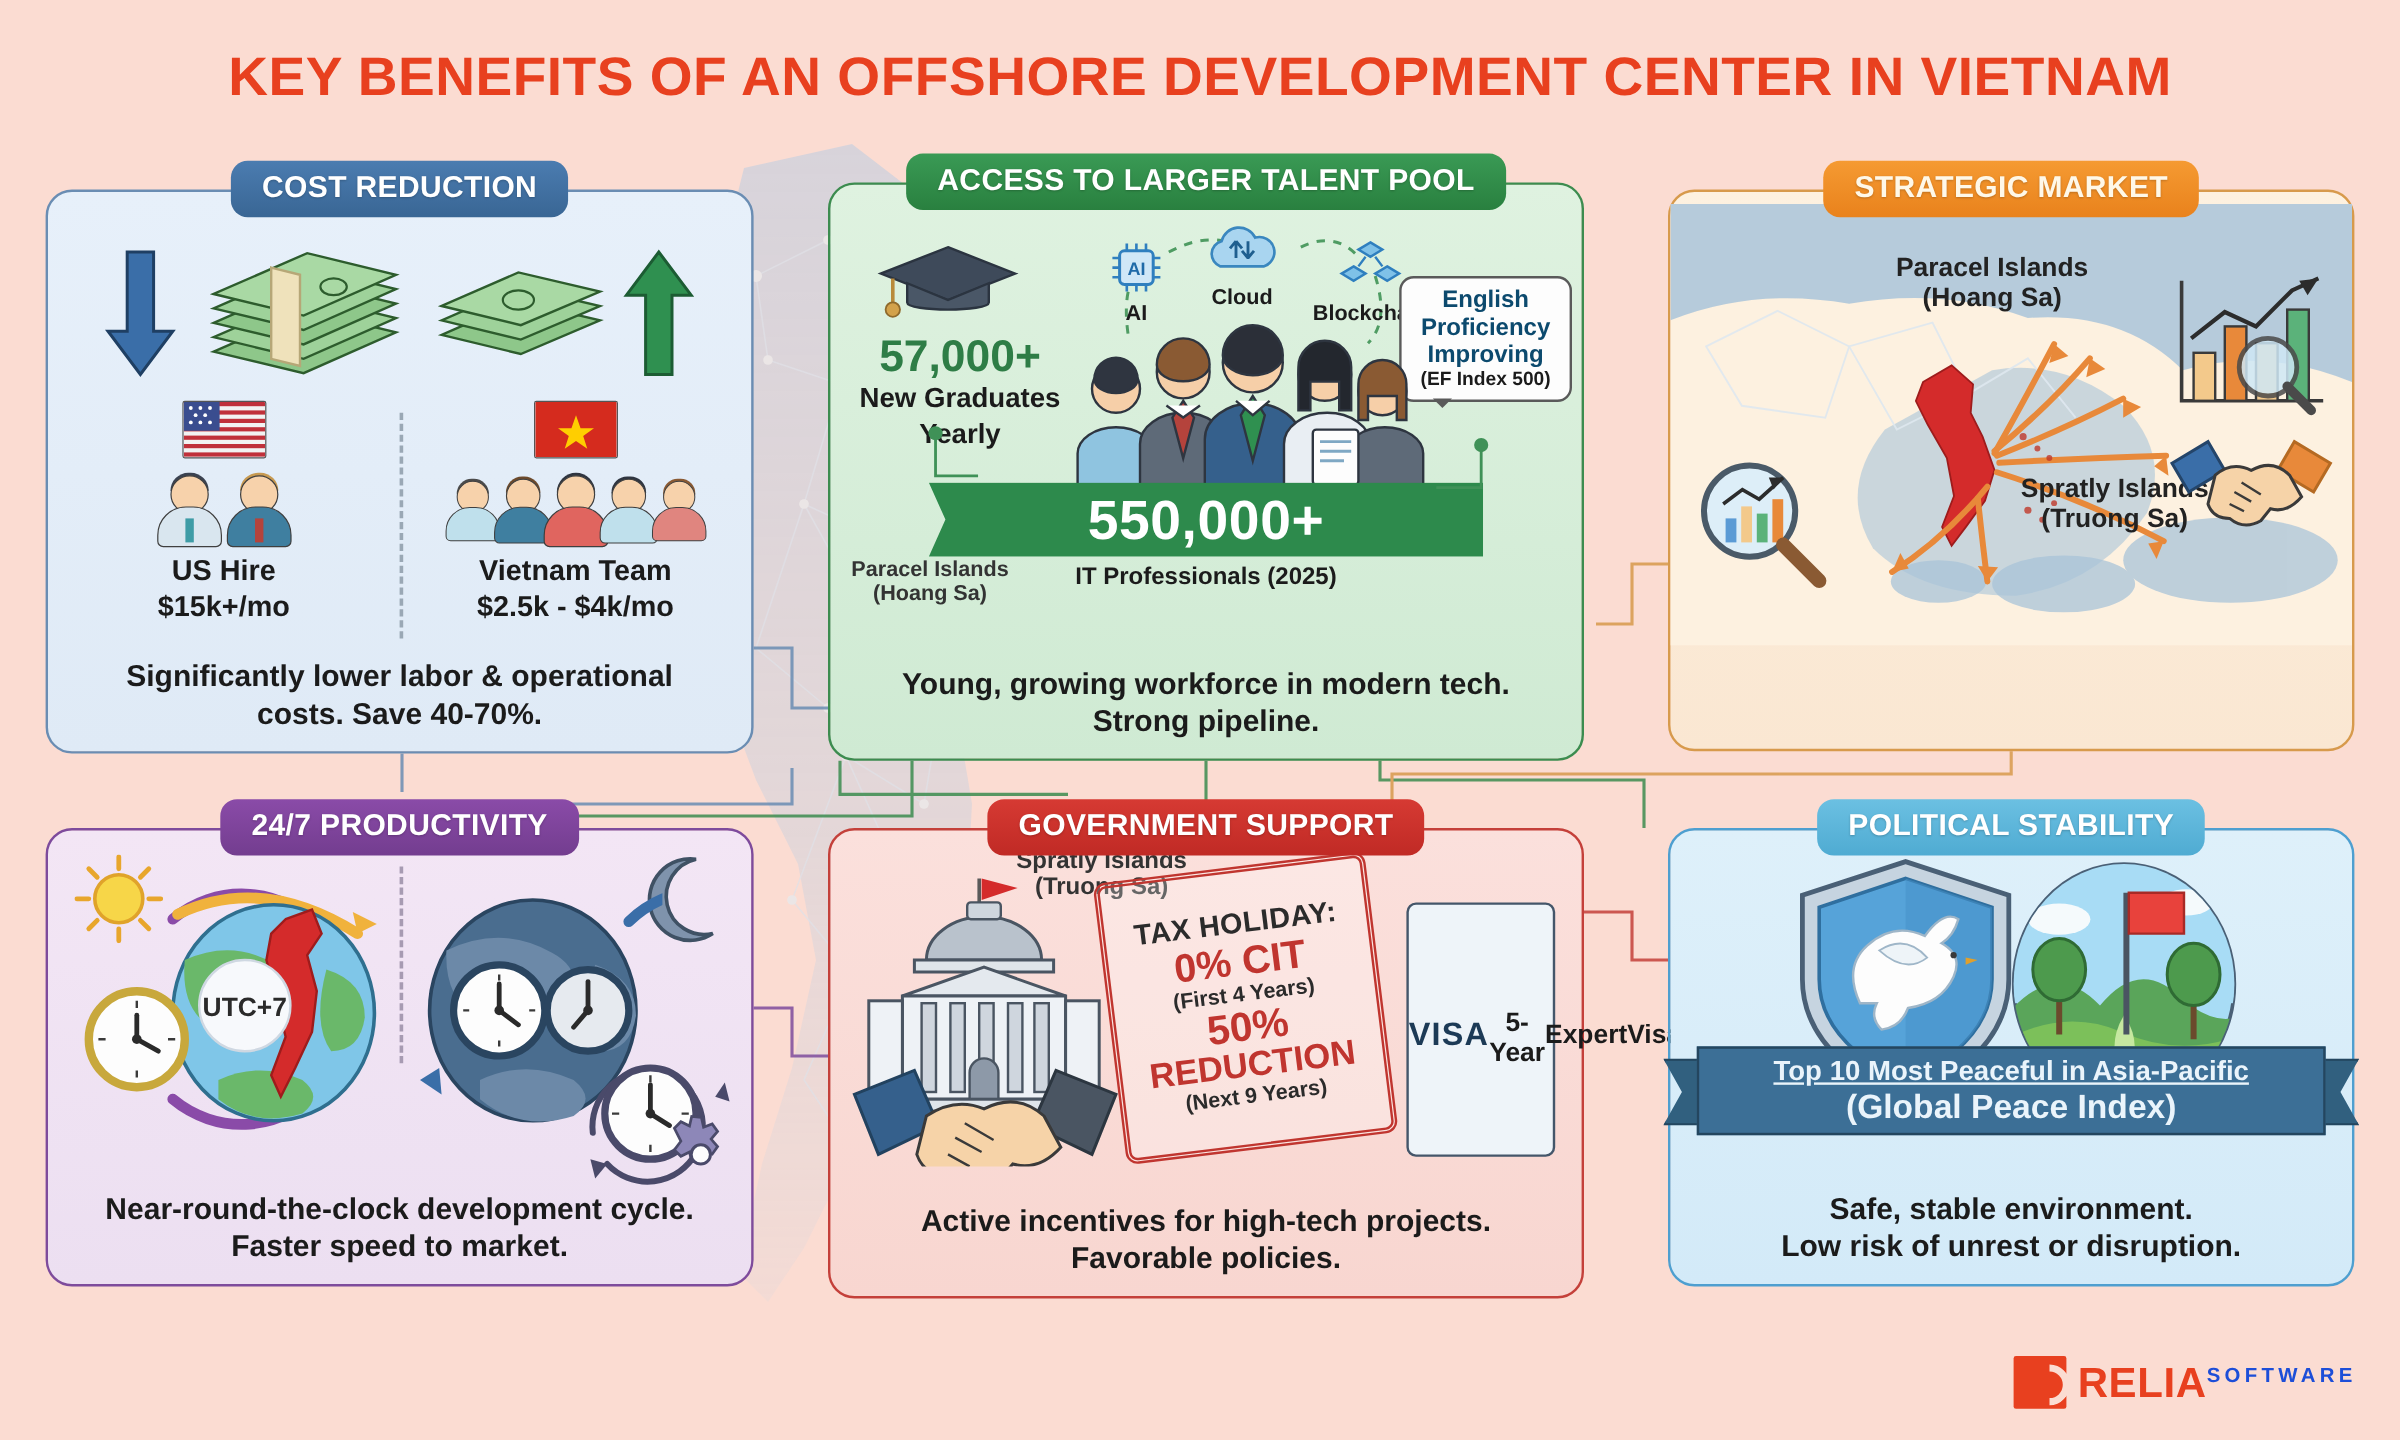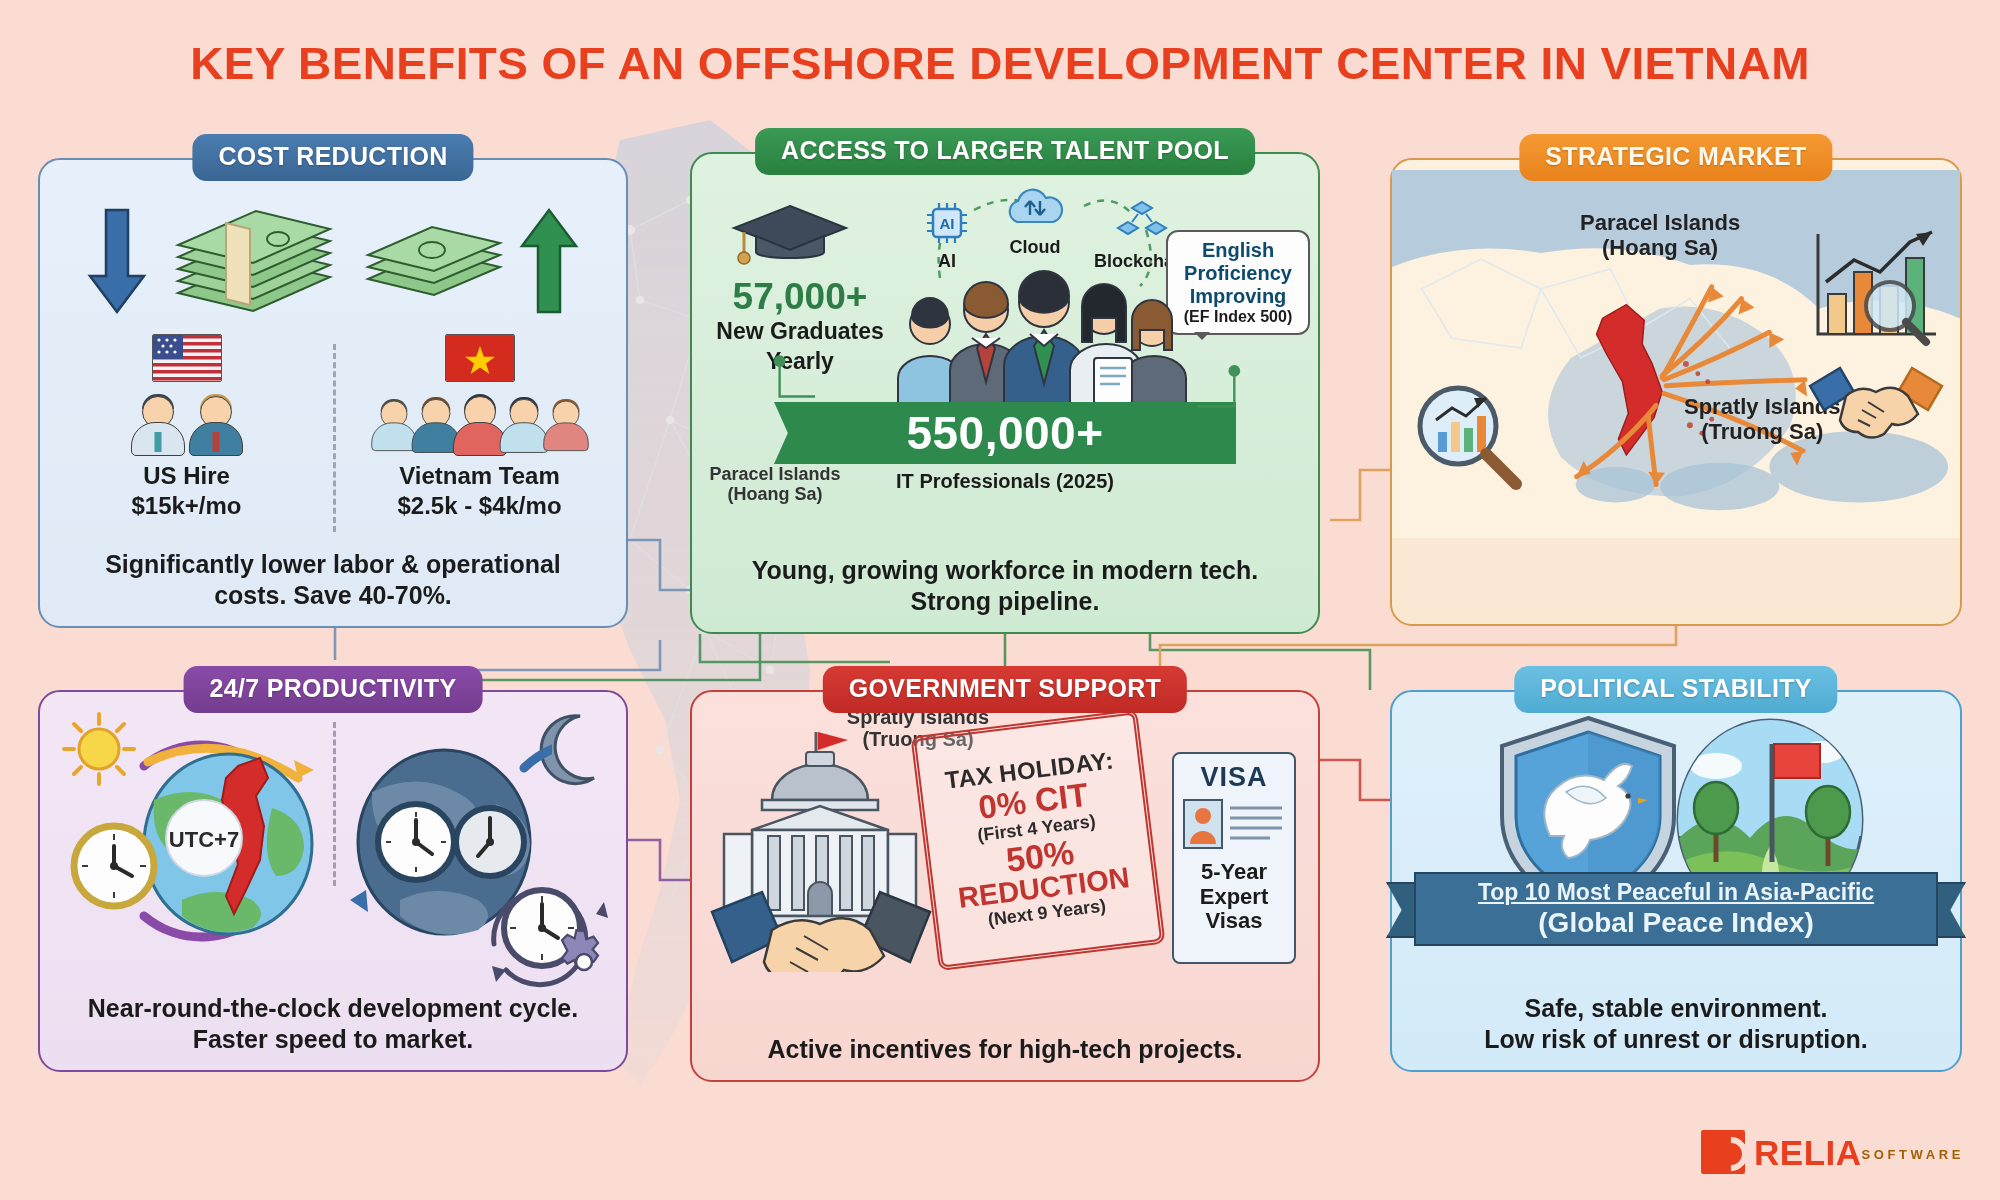--- a/index.html
+++ b/index.html
@@ -99,38 +99,38 @@
   
   .stamp{position:absolute;left:232px;top:14px;width:218px;height:226px;border:5px double #c0352f;border-radius:10px;
     transform:rotate(-7deg);display:flex;flex-direction:column;align-items:center;justify-content:center;
     background:rgba(255,255,255,.25);}
   .stamp .s1{font-size:24px;font-weight:bold;color:#2b2b2b;letter-spacing:.4px;}
   .stamp .s2{font-size:33px;font-weight:bold;color:#c0352f;line-height:1.05;}
   .stamp .s3{font-size:18px;font-weight:bold;color:#2b2b2b;}
   .stamp .s4{font-size:34px;font-weight:bold;color:#c0352f;line-height:1.02;}
   .stamp .s5{font-size:29px;font-weight:bold;color:#c0352f;line-height:1.02;}
   .visa{position:absolute;right:22px;top:44px;width:120px;height:200px;background:#eef4f9;border:2px solid #44566a;border-radius:8px;
-    display:flex;flex-direction:column;align-items:center;padding-top:8px;}
+    display:flex;flex-direction:row;align-items:center;padding-top:8px;}
   .visa .vt{font-size:27px;font-weight:bold;color:#1c3a56;letter-spacing:1px;}
   .visa .vb{font-size:22px;font-weight:bold;color:#1b1b1b;line-height:1.12;text-align:center;margin-top:6px;}
 
   
   .banner{position:absolute;left:22px;right:22px;top:166px;height:70px;background:#3c6f96;color:#eaf4fb;
     display:flex;flex-direction:column;align-items:center;justify-content:center;border:2px solid #24465f;}
   .banner .l1{font-size:23px;font-weight:bold;line-height:1.18;text-decoration:underline;}
   .banner .l2{font-size:28px;font-weight:bold;line-height:1.18;}
   .banner-wing{position:absolute;top:176px;width:48px;height:52px;background:#31607f;border:2px solid #24465f;z-index:-1;}
 
   
   .logo{position:absolute;right:36px;bottom:26px;display:flex;align-items:center;gap:9px;z-index:4;}
   .logo-mark{width:44px;height:44px;background:#e8401f;position:relative;border-radius:2px;}
   .logo-mark:after{content:"";position:absolute;left:13px;top:7px;width:22px;height:22px;border:6px solid #fbdcd2;border-radius:50%;border-left-color:transparent;border-bottom-color:transparent;transform:rotate(45deg);}
   .logo-txt{display:flex;line-height:1;}
   .logo-txt .l1{font-size:35px;font-weight:bold;color:#e8401f;letter-spacing:.5px;}
-  .logo-txt .l2{font-size:13px;font-weight:bold;color:#a16207;letter-spacing:3.6px;margin-top:13px;}
+  .logo-txt .l2{font-size:17px;font-weight:bold;color:#1d4ed8;letter-spacing:3.6px;margin-top:3px;}
 </style>
 </head>
 <body>
 
 <svg class="bg-map" viewBox="0 0 300 1000" preserveAspectRatio="none">
   <defs>
     <linearGradient id="vnFade" x1="0" y1="0" x2="0" y2="1">
       <stop offset="0%" stop-color="#9fc6e8" stop-opacity=".85"></stop>
       <stop offset="60%" stop-color="#9ec8ea" stop-opacity=".55"></stop>
       <stop offset="100%" stop-color="#a8cfef" stop-opacity=".20"></stop>
@@ -696,20 +696,21 @@
               <path d="M48 10 h52 M48 20 h52 M48 30 h52 M48 40 h40"></path>
             </g>
         </svg>
         <div class="vb">5-Year</div>
         <div class="vb" style="margin-top:0">Expert</div>
         <div class="vb" style="margin-top:0">Visas</div>
       </div>
     </div>
     <div class="caption">
       <div>Active incentives for high-tech projects.</div>
+      <div>Favorable policies.</div>
     </div>
   </div>
 </div>
 
 <div class="card" id="card-pol">
   <div class="pill pill-pol">POLITICAL STABILITY</div>
   <div class="card-body">
     <div class="art" style="top:14px;bottom:92px;">
 
       <svg style="position:absolute;left:96px;top:6px;" width="200" height="212" viewBox="0 0 200 212">

